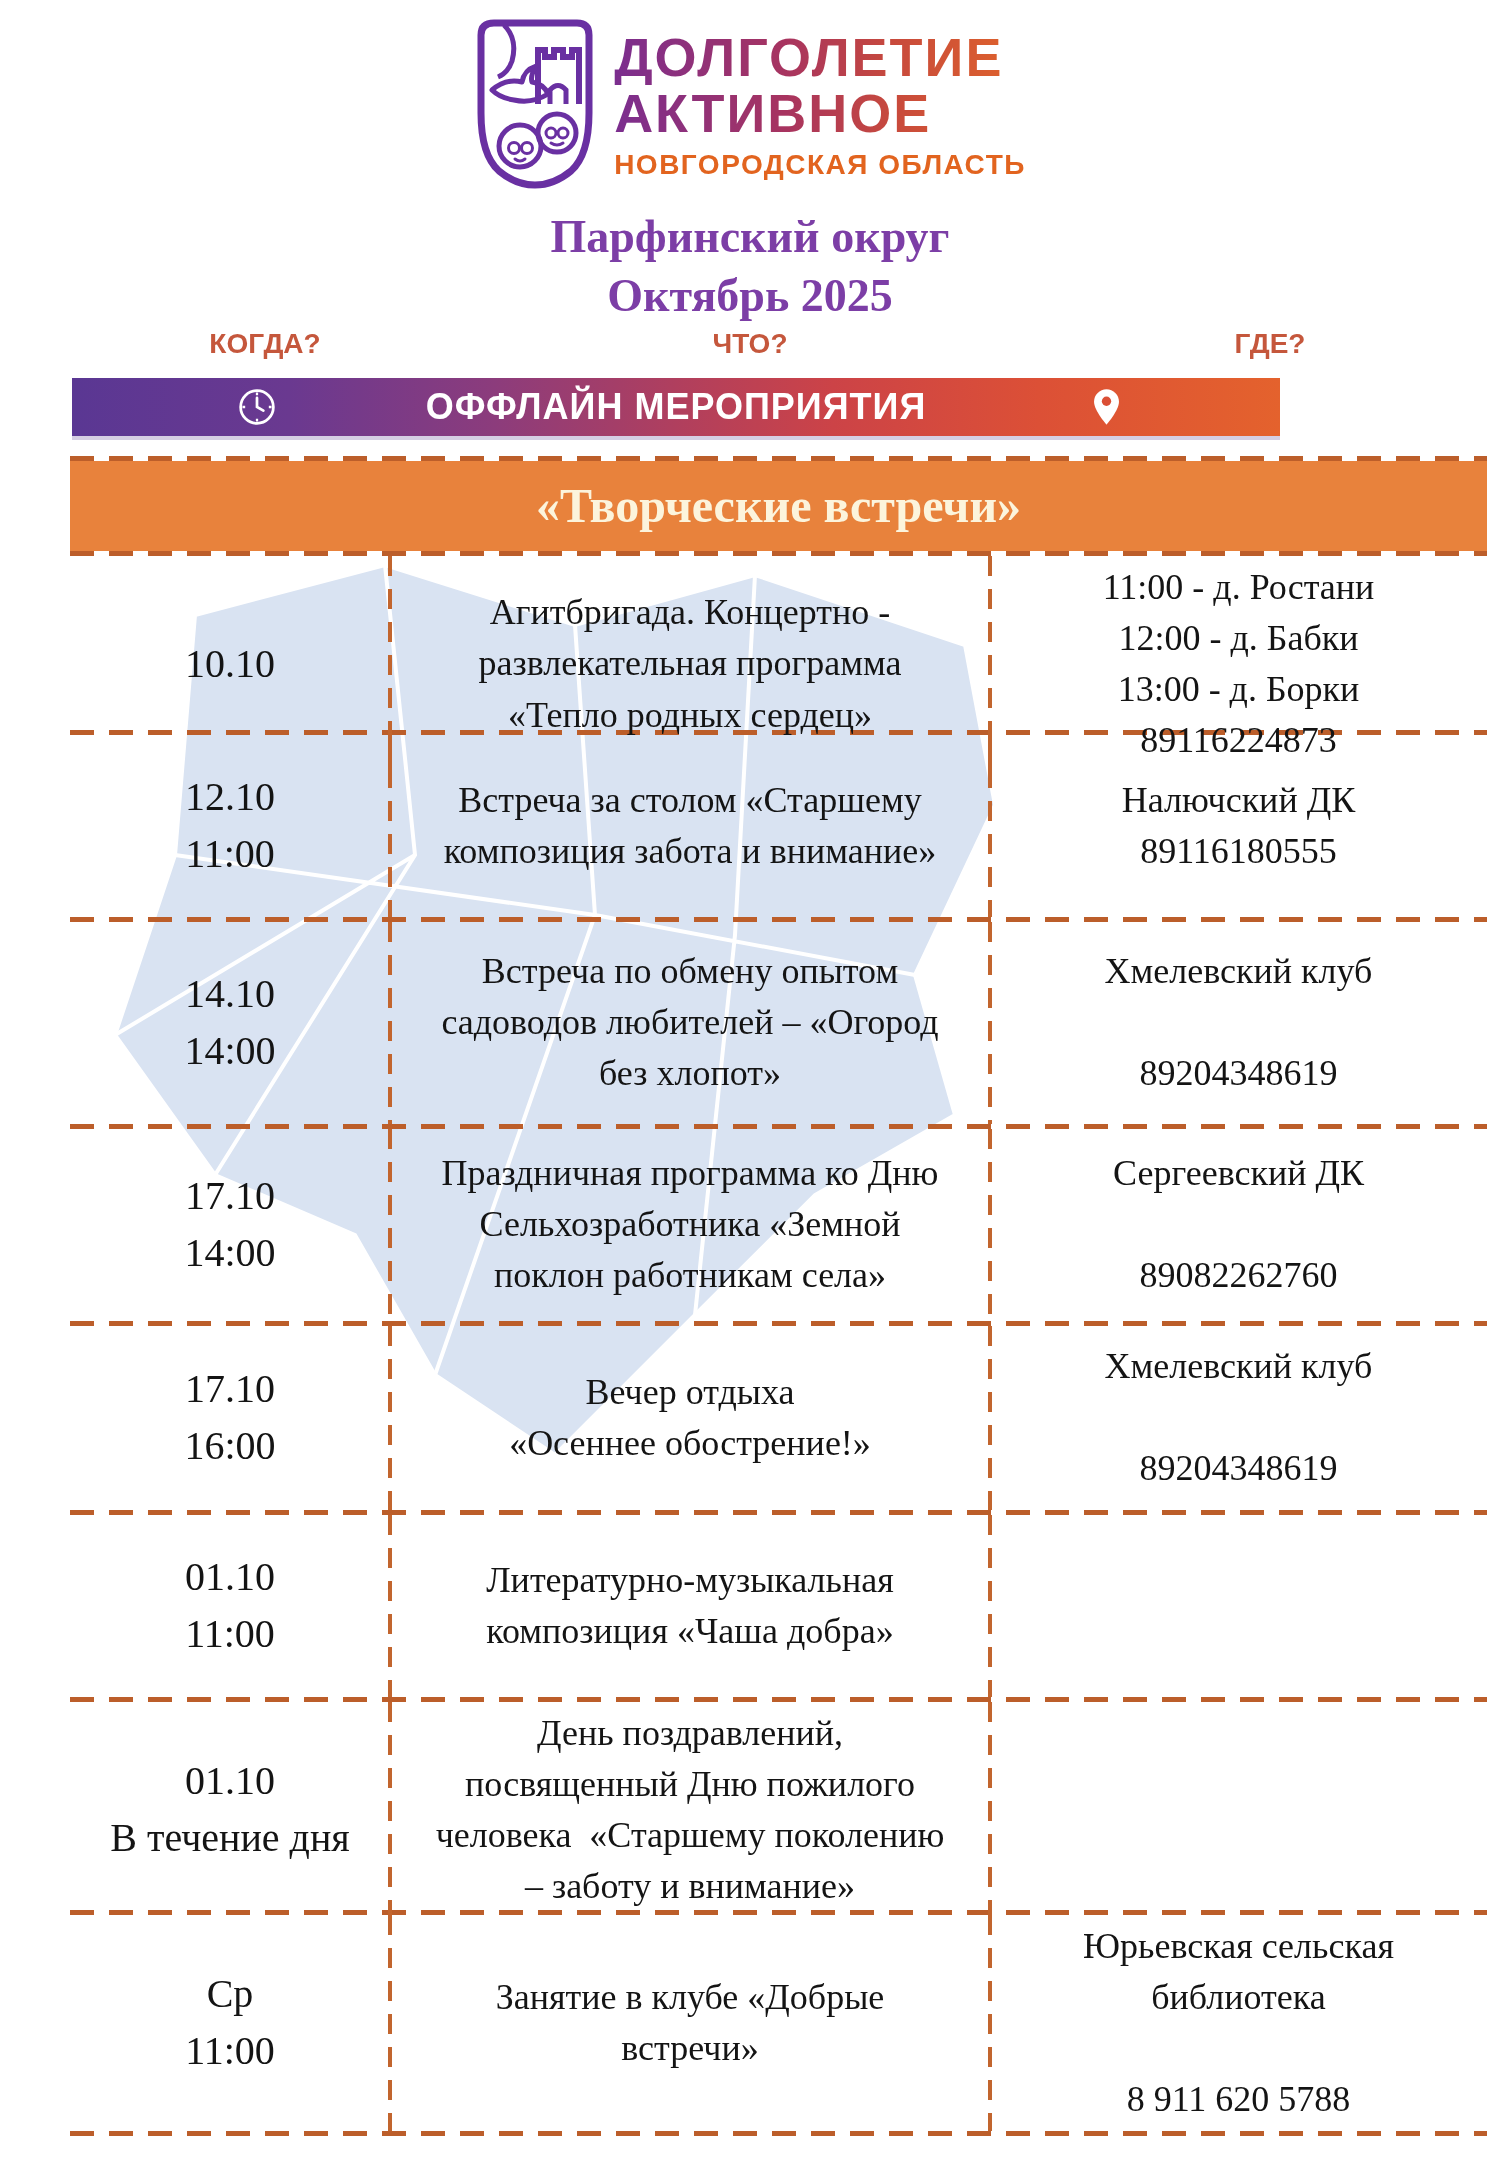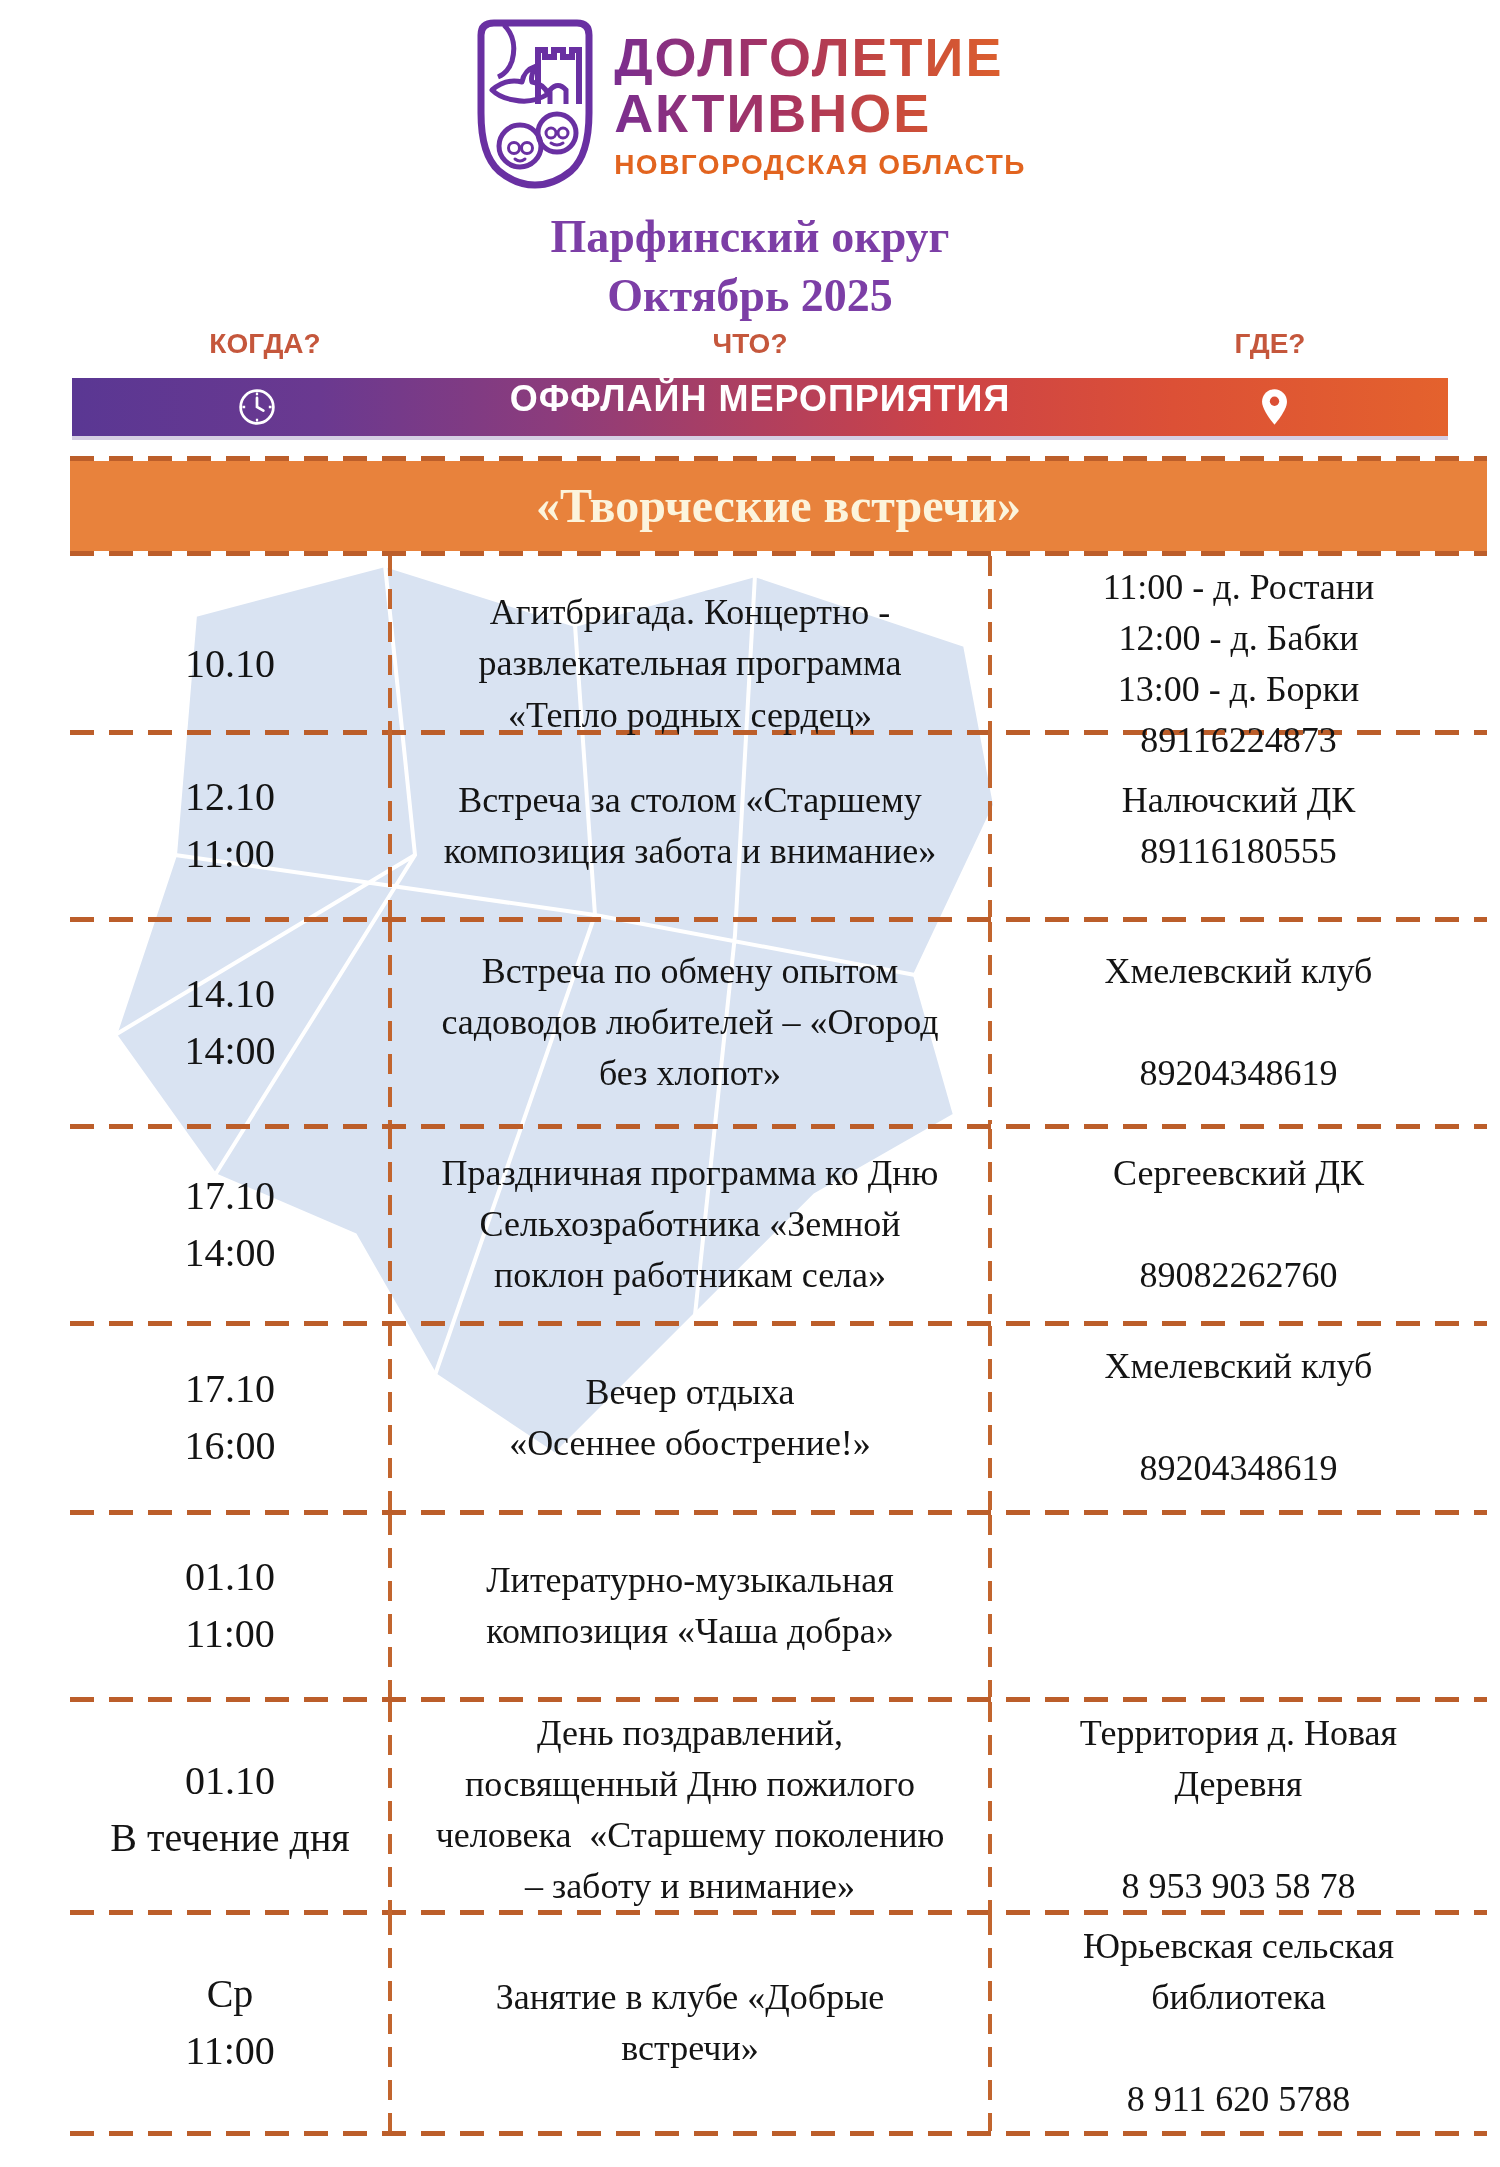--- a/index.html
+++ b/index.html
@@ -40,23 +40,23 @@
   
   .q-row{position:relative;height:44px;margin-top:2px;
     font-family:"Liberation Sans","DejaVu Sans",sans-serif;
     font-size:28px;font-weight:600;color:var(--question-label,#C5573C);}
   .q-row span{position:absolute;transform:translateX(-50%);white-space:nowrap;}
   .q-when{left:265px;}
   .q-what{left:750px;}
   .q-where{left:1270px;}
   
   .band{
-    position:relative;margin:6px 0 8px 72px;width:1376px;height:58px;
+    position:relative;margin:6px 0 8px 72px;width:1208px;height:58px;
     background:linear-gradient(90deg,#5A3793 0%,#6A3990 18%,#8C3C7C 35%,#B03F5E 50%,#CC4347 63%,#DC5036 80%,#E4622D 100%);
-    display:flex;align-items:flex-start;justify-content:center;
+    display:flex;align-items:center;justify-content:center;
     border-bottom:4px solid #D5CEE3;
   }
   .band-label{
     color:#ffffff;font-family:"Liberation Sans","DejaVu Sans",sans-serif;
     font-size:36px;font-weight:700;letter-spacing:1px;white-space:nowrap;
   }
   .band .clock{position:absolute;left:165px;top:9px;}
   .band .pin{position:absolute;right:160px;top:10px;}
   
   .map-wm{position:absolute;left:55px;top:555px;z-index:0;}
@@ -257,26 +257,20 @@
       <div class="cell c1">
           <span class="cell-text">01.10
 В течение дня</span>
         </div>
       <div class="cell c2">
           <span class="cell-text">День поздравлений,
 посвященный Дню пожилого
 человека&nbsp; «Старшему поколению
 – заботу и внимание»</span>
         </div>
-      <div class="cell c3">
-          <span class="cell-text">Территория д. Новая
-Деревня
-
-8 953 903 58 78</span>
-        </div>
     </div>
     <div class="hdash"></div>
 
     <div class="row rh8">
       <div class="cell c1">
           <span class="cell-text">Ср
 11:00</span>
         </div>
       <div class="cell c2">
           <span class="cell-text">Занятие в клубе «Добрые

